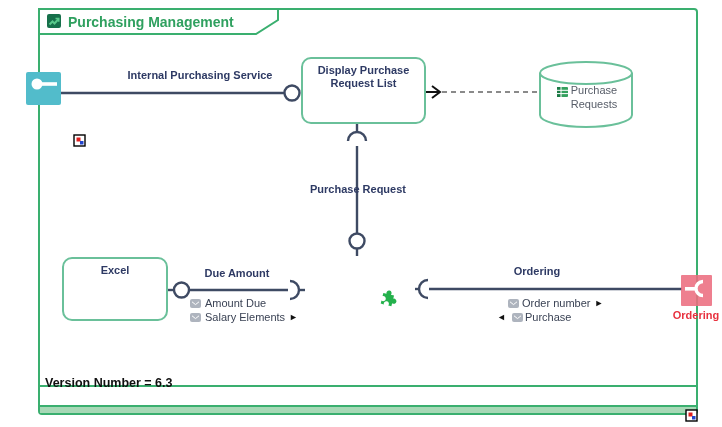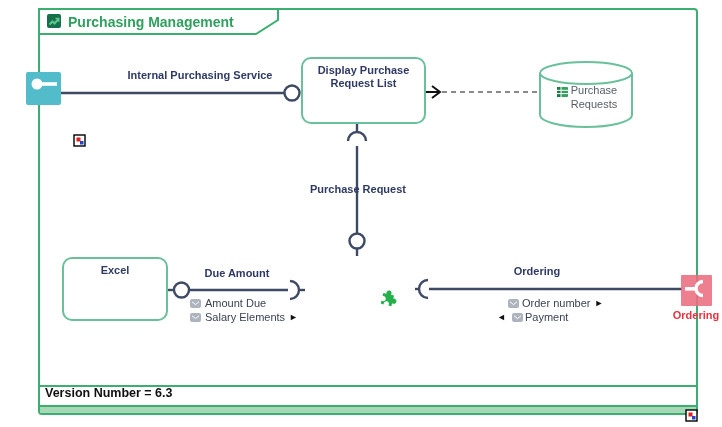--- a/index.html
+++ b/index.html
@@ -16,21 +16,21 @@
   .item-row{position:absolute;display:flex;align-items:center;gap:4px;font-size:11px;
        color:#3a4254;white-space:nowrap;}
   .dir{font-size:9px;color:#111;line-height:1;}
   .title-txt{position:absolute;left:68px;top:14px;font-size:14px;font-weight:bold;color:#2fa05f;}
   .svc-lbl{position:absolute;left:2px;top:106px;width:84px;text-align:center;font-size:11px;
        font-weight:bold;color:#2f5bd8;line-height:1.15;}
   .port-red-lbl{position:absolute;left:661px;top:309px;width:70px;text-align:center;font-size:11px;
        font-weight:bold;color:#e8323f;}
   .db-lbl{position:absolute;left:556px;top:84px;width:76px;text-align:center;font-size:11px;
        color:#575d68;line-height:1.25;}
-  .version{position:absolute;left:45px;top:386px;font-size:12.5px;font-weight:bold;color:#101010;}
+  .version{position:absolute;left:45px;top:376px;font-size:12.5px;font-weight:bold;color:#101010;}
 </style>
 </head>
 <body>
 
 <div class="canvas">
 
   <svg class="abs" style="left:0;top:0" width="722" height="427" viewBox="0 0 722 427">
     <defs>
       <path id="puzzle" d="M5 7 h3.2 a2.6 2.6 0 1 1 4.6 0 H16 v3.2 a2.6 2.6 0 1 1 0 4.6 V18 h-3.2 a2.6 2.6 0 1 0 -4.6 0 H5 v-3.2 a2.6 2.6 0 1 0 0 -4.6 z"></path>
       <g id="envelope">
@@ -167,20 +167,20 @@
 
   <div class="lbl navy center" style="left:487px;top:265px;width:100px">Ordering</div>
 
   <div class="item-row" style="left:522px;top:297px">
     <span>Order number</span>
     <span class="dir">►</span>
   </div>
   <div class="item-row" style="left:497px;top:311px">
     <span class="dir">◄</span>
     <span style="width:11px"></span>
-    <span>Payment</span>
+    <span>Purchase</span>
   </div>
 
   <div class="port-red-lbl">Ordering</div>
 
   <span class="version">Version Number = 6.3</span>
 
 </div>
 
 </body></html>

